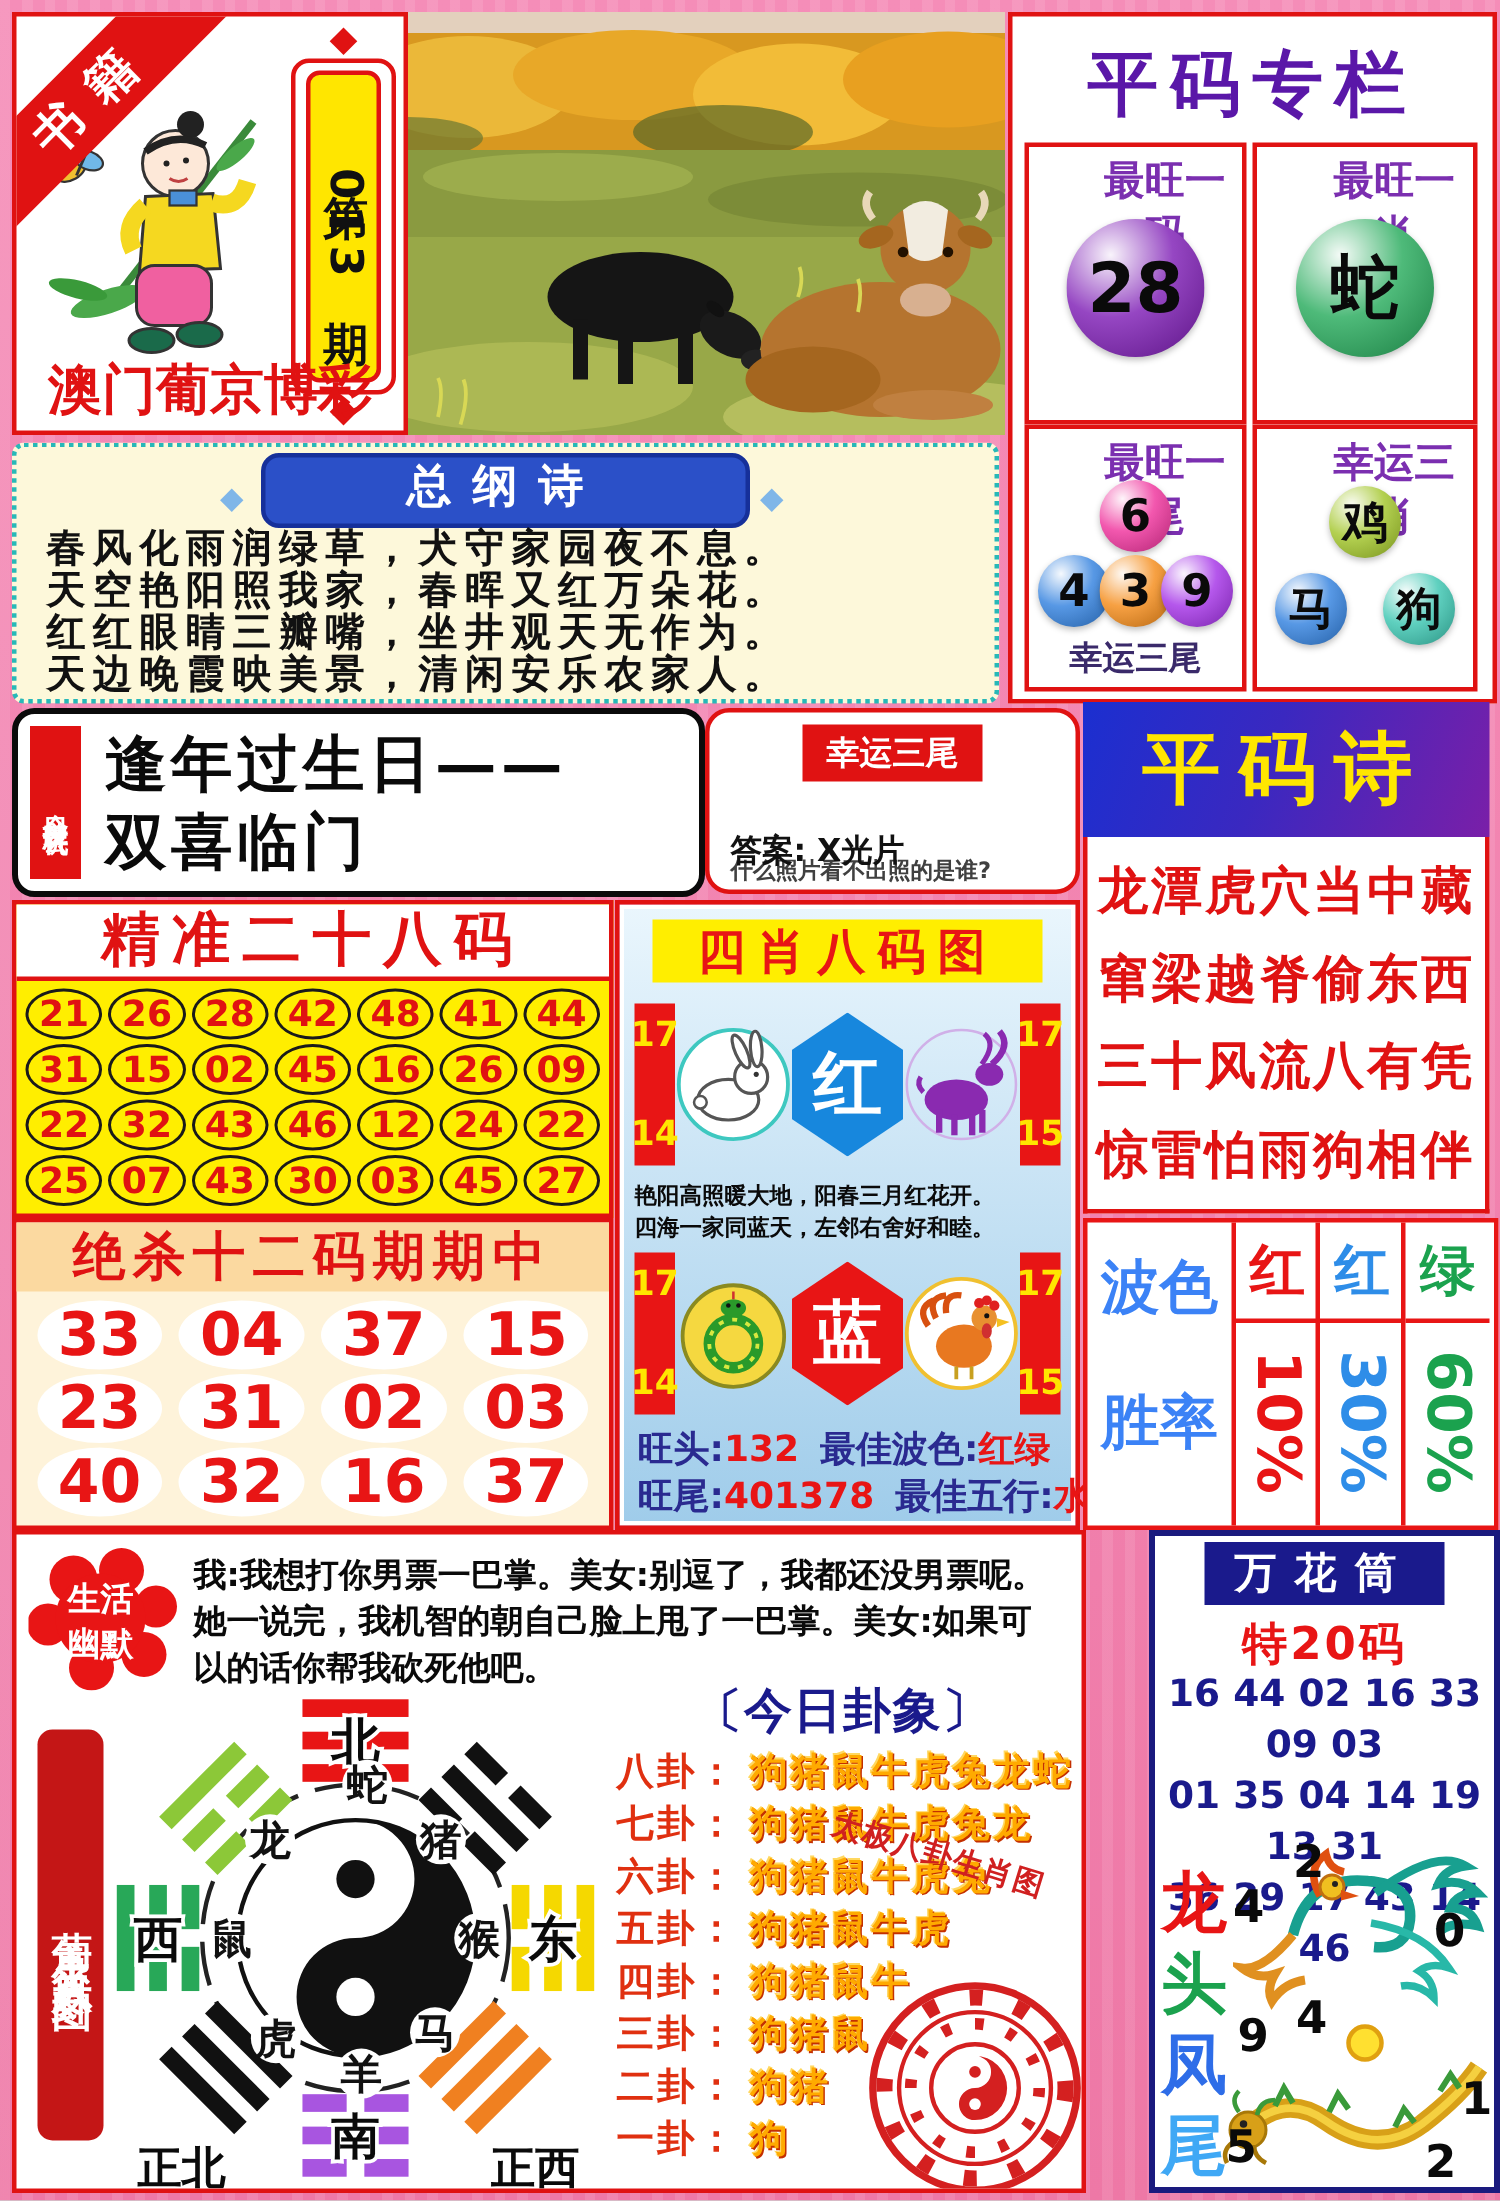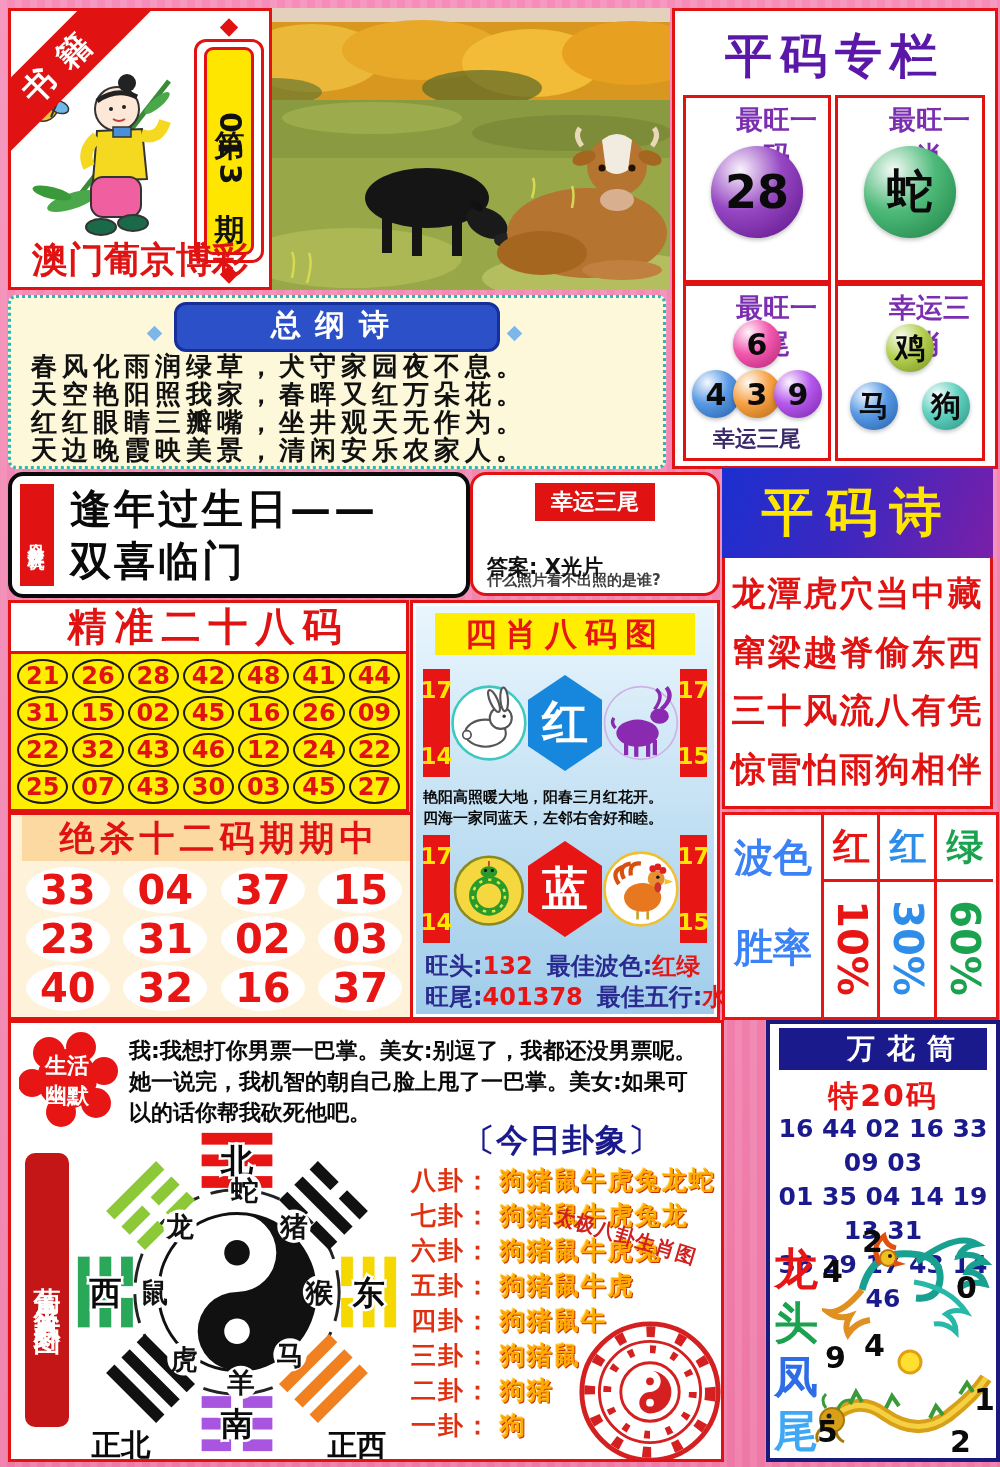--- a/index.html
+++ b/index.html
@@ -76,21 +76,21 @@
   
   #jz{left:8px;top:600px;width:395px;height:206px;border:3px solid #e01212;background:#ffee00;}
   .jz-head{height:48px;background:#fff;border-bottom:3px solid #e01212;color:#e01212;font-weight:bold;
            font-size:39px;text-align:center;line-height:46px;letter-spacing:8px;}
   .jz-grid{position:absolute;top:56px;left:6px;right:6px;bottom:5px;display:grid;
            grid-template-columns:repeat(7,1fr);grid-auto-rows:1fr;gap:3px 4px;}
   .jz-cell{border:2px solid #1a1a1a;border-radius:50%;display:flex;align-items:center;justify-content:center;
            color:#e01212;font-weight:bold;font-size:24px;}
 
   
-  #js{left:8px;top:812px;width:395px;height:202px;border:3px solid #e01212;background:#fef3da;padding-left:11px;}
+  #js{left:8px;top:812px;width:395px;height:202px;border:3px solid #e01212;background:#fef3da;}
   .js-head{height:46px;background:#fbd9a0;color:#e01212;font-weight:bold;font-size:35px;text-align:center;
            line-height:46px;letter-spacing:5px;}
   .js-grid{position:absolute;top:50px;left:8px;right:8px;bottom:4px;display:grid;grid-template-columns:repeat(4,1fr);}
   .js-cell{align-self:center;justify-self:center;background:#fff;border-radius:50%;padding:0 14px;
            color:#e81515;font-weight:bold;font-size:40px;}
 
   
   #sx{left:410px;top:600px;width:304px;height:414px;border:3px solid #e01212;
       background:linear-gradient(#eaf6fd,#9fccea);box-shadow:inset 0 0 0 3px #fff;}
   .sx-title{position:absolute;top:10px;left:22px;right:22px;height:42px;background:#ffee00;color:#e81515;
@@ -126,21 +126,21 @@
   .gua-title{color:#1a1a8c;font-weight:bold;font-size:32px;text-align:center;letter-spacing:1px;}
   .gua-row{line-height:35px;font-weight:bold;font-size:25px;white-space:nowrap;}
   .gua-label{color:#e03010;margin-right:8px;letter-spacing:2px;}
   .gua-val{color:#ffaa00;text-shadow:1px 1px 0 #c43000,-1px -1px 0 #ffd860;letter-spacing:2px;}
   .stamp-label{position:absolute;left:540px;top:208px;width:200px;transform:rotate(17deg);
                color:#d02020;font-weight:bold;font-size:20px;letter-spacing:1px;}
 
   
   #kd{left:766px;top:1020px;width:226px;height:434px;background:#fff;border:4px solid #1a1a7e;overflow:hidden;}
   .kd-banner{position:absolute;top:4px;left:50%;transform:translateX(-50%);width:160px;height:42px;background:#1a1a8c;
-             color:#fff;font-weight:bold;font-size:28px;text-align:center;line-height:42px;letter-spacing:12px;padding-left:48px;}
+             color:#fff;font-weight:bold;font-size:28px;text-align:center;line-height:42px;letter-spacing:12px;}
   .kd-sub{position:absolute;top:52px;left:0;right:0;text-align:center;color:#e81515;font-weight:bold;font-size:30px;letter-spacing:2px;}
   .kd-lines{position:absolute;top:88px;left:0;right:0;text-align:center;color:#1a1a8c;font-weight:bold;font-size:25px;line-height:34px;}
   .kd-chars{position:absolute;left:2px;top:218px;}
   .kd-char{font-weight:bold;font-size:44px;line-height:54px;text-align:center;width:48px;}
   .kd-n{position:absolute;font-weight:bold;font-size:30px;color:#0a0a0a;}
   .kn1{left:92px;top:200px}.kn2{left:52px;top:230px}.kn3{left:186px;top:246px}.kn4{left:94px;top:304px}
   .kn5{left:55px;top:316px}.kn6{left:204px;top:358px}.kn7{left:47px;top:390px}.kn8{left:180px;top:400px}
 </style>
 </head>
 <body>

